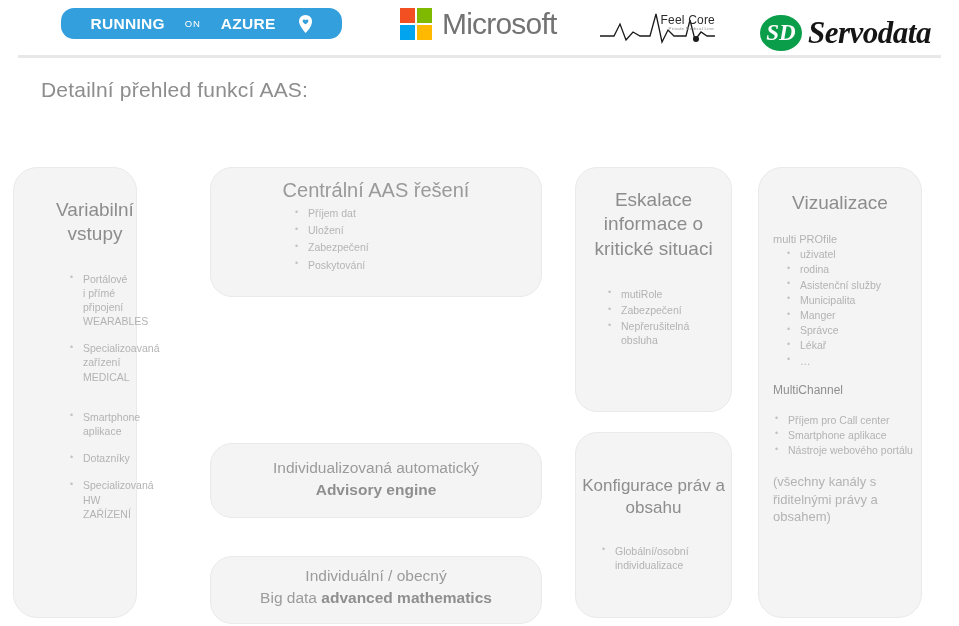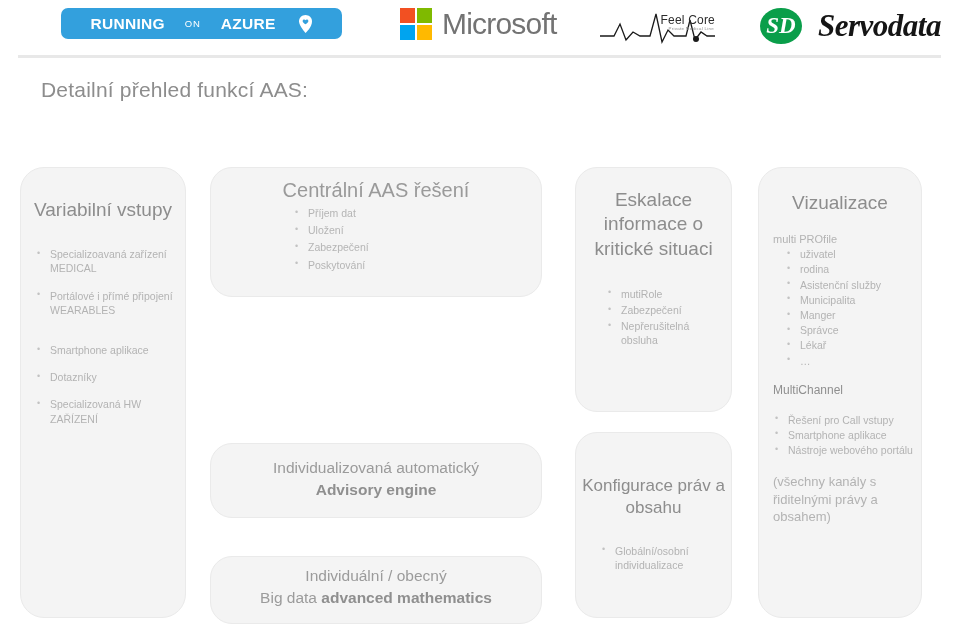--- a/index.html
+++ b/index.html
@@ -12,21 +12,21 @@
   #slide { position: relative; width: 959px; height: 626px; background: #fff; }
 
   
   #header { position: absolute; left: 0; top: 0; width: 959px; height: 57px; }
   #header-rule { position: absolute; left: 18px; top: 55px; width: 923px; height: 3px;
                  background: #e8e8e8; }
 
   
   .azure-badge {
     position: absolute; left: 61px; top: 8px; width: 281px; height: 31px;
-    background: #33a0dd; border-radius: 7px;
+    background: #33a0dd; border-radius: 13px;
     display: flex; align-items: center; justify-content: center; gap: 20px;
     color: #ffffff; letter-spacing: .3px;
   }
   .azure-badge .t1 { font-size: 15.5px; font-weight: bold; }
   .azure-badge .t2 { font-size: 9.5px; font-weight: normal; letter-spacing: .8px; }
   .azure-badge .t3 { font-size: 15.5px; font-weight: bold; }
   .azure-pin { position: relative; width: 15px; height: 18px; margin-left: 2px; }
 
   
   .ms-logo { position: absolute; left: 400px; top: 8px; display: flex; align-items: center; gap: 10px; }
@@ -37,21 +37,21 @@
              letter-spacing: -0.8px; line-height: 32px; }
 
   
   .feelcore { position: absolute; left: 600px; top: 6px; width: 115px; height: 40px; }
   .feelcore .fc-name { position: absolute; right: 0px; top: 7px; font-size: 12px; color: #2b2b2b;
                        letter-spacing: .2px; }
   .feelcore .fc-sub  { position: absolute; right: 1px; top: 20px; font-size: 4.4px; color: #8a8a8a;
                        letter-spacing: .3px; }
 
   
-  .servo { position: absolute; left: 760px; top: 8px; display: flex; align-items: center; gap: 16px; }
+  .servo { position: absolute; left: 760px; top: 15px; display: flex; align-items: center; gap: 6px; }
   .servo-mark { width: 42px; height: 36px; border-radius: 50%; background: #0a9e4a;
                 display: flex; align-items: center; justify-content: center;
                 color: #fff; font-size: 23px; font-style: italic; font-weight: bold;
                 font-family: "Liberation Serif", serif; }
   .servo-word { font-size: 31px; font-weight: bold; font-style: italic; color: #151515;
                 font-family: "Liberation Serif", serif; letter-spacing: -0.5px; }
 
   
   #page-title { position: absolute; left: 41px; top: 78px; font-size: 21px; color: #8d8d8d;
                 font-weight: normal; letter-spacing: .2px; }
@@ -64,21 +64,21 @@
 
   .col-title { color: #8d8d8d; font-weight: normal; text-align: center; line-height: 1.28; }
 
   ul.bl { list-style: none; }
   ul.bl li { position: relative; padding-left: 15px; color: #b3b3b3; line-height: 1.35; }
   ul.bl li::before {
     content: "\2022"; position: absolute; left: 2px; top: -0.5px; font-size: 9px; color: #c2c2c2;
   }
 
   
-  #panel-inputs { left: 20px; top: 167px; width: 166px; height: 451px; border-radius: 24px; }
+  #panel-inputs { left: 13px; top: 167px; width: 124px; height: 451px; border-radius: 24px; padding-left: 40px; }
   #panel-inputs .col-title { font-size: 19px; margin-top: 30px; }
   #panel-inputs ul.bl { margin: 25px 10px 0 14px; }
   #panel-inputs ul.bl li { font-size: 10.5px; margin-bottom: 13px; }
 
   
   .center-box { left: 210px; width: 332px; }
   #box-central  { top: 167px; height: 130px; }
   #box-profiles { top: 327px; height: 97px; }
   #box-advisory { top: 443px; height: 75px; }
   #box-bigdata  { top: 556px; height: 68px; }
@@ -160,22 +160,22 @@
     </div>
 
     <div id="header-rule"></div>
   </div>
 
   <div id="page-title">Detailní přehled funkcí AAS:</div>
 
   <div class="panel" id="panel-inputs">
     <div class="col-title">Variabilní vstupy</div>
     <ul class="bl">
+      <li>Portálové i přímé připojení WEARABLES</li>
       <li>Specializoavaná zařízení MEDICAL</li>
-      <li>Portálové i přímé připojení WEARABLES</li>
       <li style="margin-top:26px">Smartphone aplikace</li>
       <li>Dotazníky</li>
       <li>Specializovaná HW ZAŘÍZENÍ</li>
     </ul>
   </div>
 
   <div class="panel center-box" id="box-central">
     <div class="bx-title">Centrální AAS řešení</div>
     <ul class="bl">
       <li>Příjem dat</li>
@@ -226,20 +226,20 @@
       <li>rodina</li>
       <li>Asistenční služby</li>
       <li>Municipalita</li>
       <li>Manger</li>
       <li>Správce</li>
       <li>Lékař</li>
       <li>…</li>
     </ul>
     <div class="vz-head2">MultiChannel</div>
     <ul class="bl channels">
-      <li>Řešení pro Call vstupy</li>
+      <li>Příjem pro Call center</li>
       <li>Smartphone aplikace</li>
       <li>Nástroje webového portálu</li>
     </ul>
     <div class="vz-note">(všechny kanály s řiditelnými právy a obsahem)</div>
   </div>
 
 </div>
 
 </body></html>

